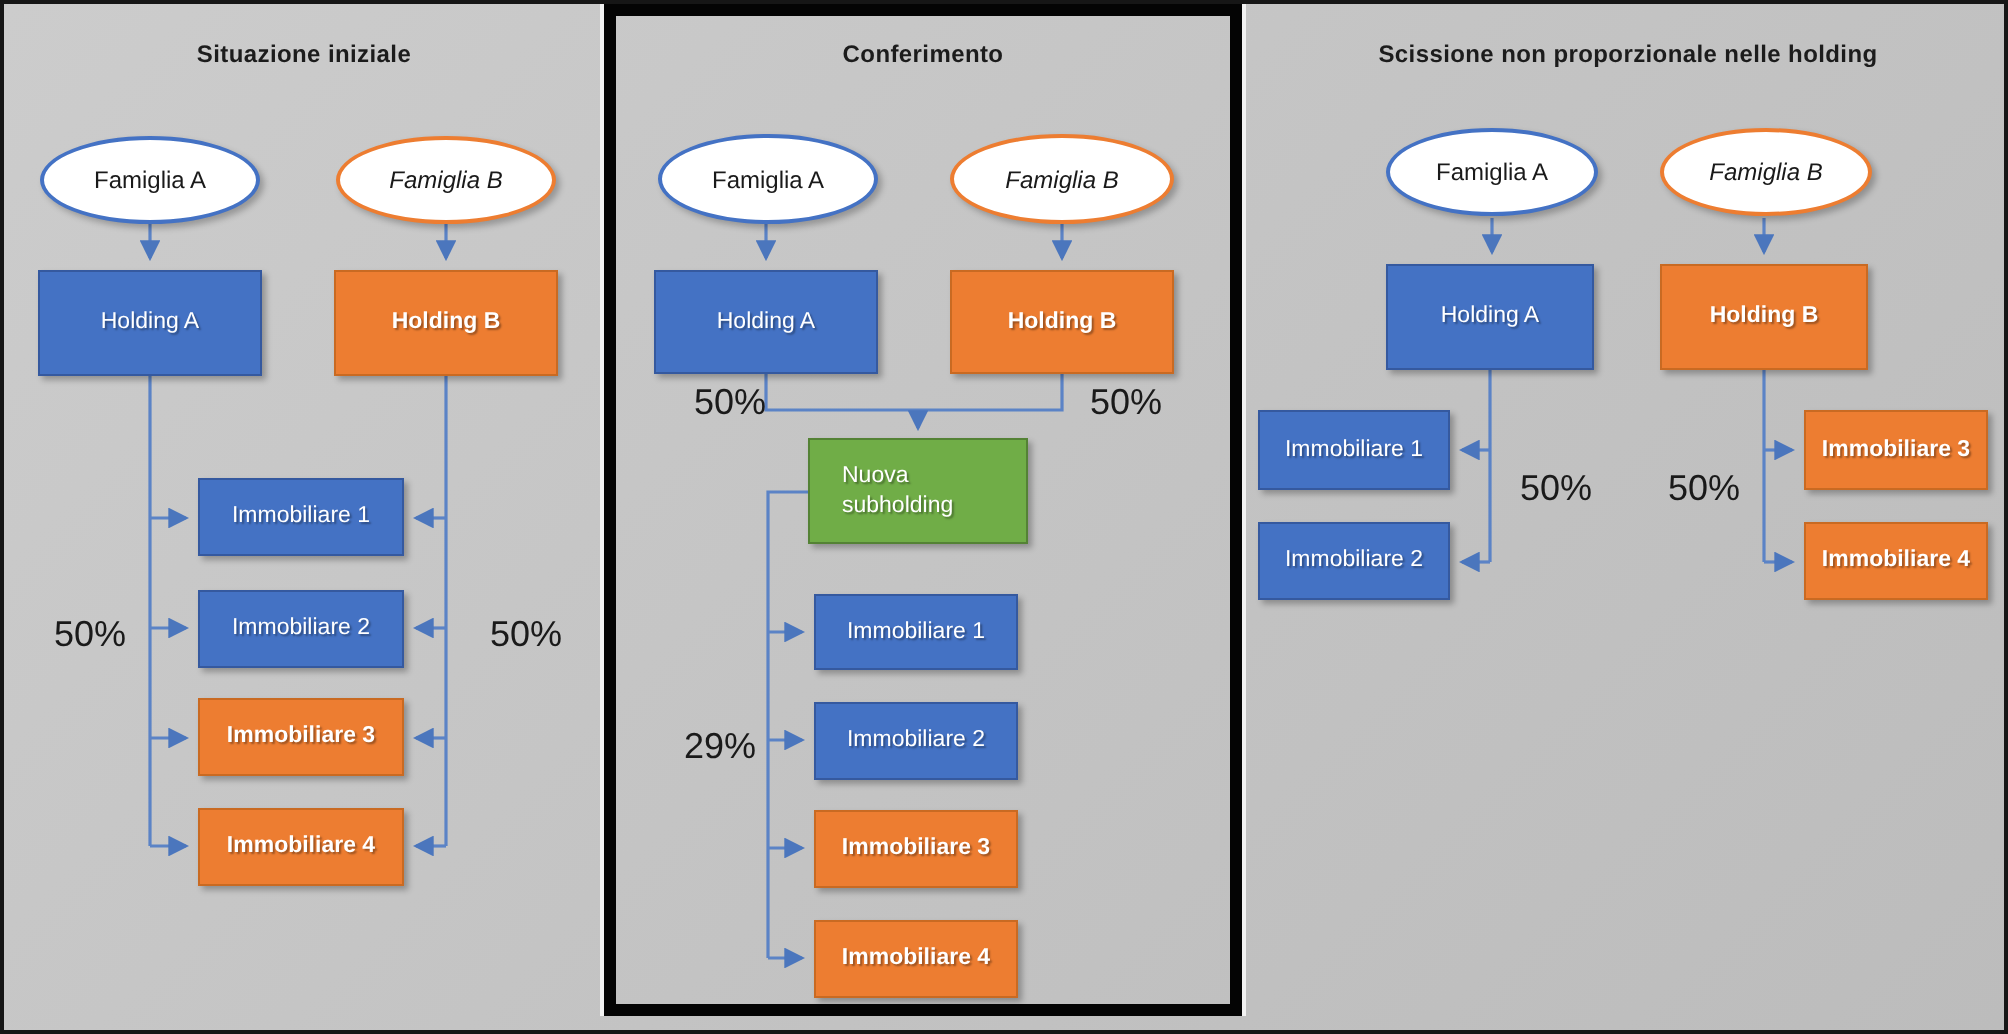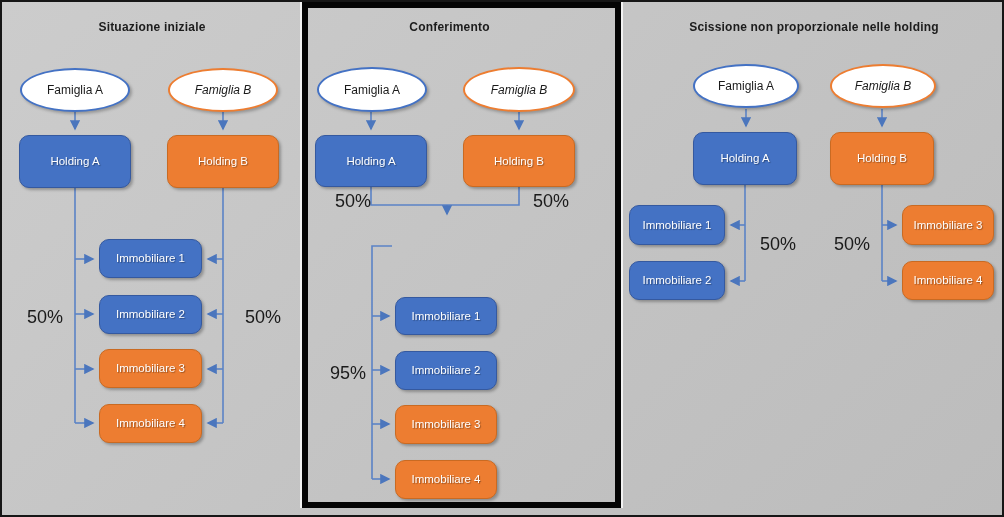--- a/index.html
+++ b/index.html
@@ -39,24 +39,23 @@
   .oval.blue   { border: 2px solid #4472C4; text-align: center; }
   .oval.orange { border: 2px solid #ED7D31; font-style: italic; }
   .box {
     position: absolute;
     display: flex; align-items: center; justify-content: center;
     text-align: left;
     font-size: 11.5px; color: #ffffff;
     text-shadow: 1px 1px 1px rgba(0,0,0,0.35);
     box-shadow: 2px 2px 3px rgba(0,0,0,0.28);
     line-height: 1.25;
-    border-radius: 10px;
   }
   .box.blue   { background: #4472C4; border: 1px solid #35599f; }
-  .box.orange { background: #ED7D31; border: 1px solid #c96a22; }
+  .box.orange { background: #ED7D31; border: 1px solid #c96a22; font-weight: bold; }
   .box.green  { background: #70AD47; border: 1px solid #548235; }
   .pct {
     position: absolute;
     font-size: 18px; color: #1a1a1a;
   }
   svg.connectors { position: absolute; left: 0; top: 0; pointer-events: none; }
   svg.connectors line, svg.connectors polyline {
     stroke: #5b83c6; stroke-width: 1.6; fill: none;
   }
 </style>
@@ -99,21 +98,21 @@
     <div class="box blue" style="left:17px;  top:133px; width:112px; height:53px;">Holding A</div>
     <div class="box orange" style="left:165px; top:133px; width:112px; height:53px;">Holding B</div>
     <div class="box blue" style="left:97px; top:237px; width:103px; height:39px;">Immobiliare 1</div>
     <div class="box blue" style="left:97px; top:293px; width:103px; height:39px;">Immobiliare 2</div>
     <div class="box orange" style="left:97px; top:347px; width:103px; height:39px;">Immobiliare 3</div>
     <div class="box orange" style="left:97px; top:402px; width:103px; height:39px;">Immobiliare 4</div>
     <div class="pct" style="left:25px;  top:305px;">50%</div>
     <div class="pct" style="left:243px; top:305px;">50%</div>
   </div>
 
-  <div class="panel" id="p2" style="left:288px; top:0; width:319px; height:506px;">
+  <div class="panel" id="p2" style="left:300px; top:0; width:319px; height:506px;">
     <svg class="connectors" width="319" height="506">
       <defs>
         <marker id="arr2" viewBox="0 0 10 10" refX="8.5" refY="5" markerWidth="6.5" markerHeight="6.5" orient="auto-start-reverse">
           <path d="M0,0 L10,5 L0,10 z" fill="#4b76bd"></path>
         </marker>
       </defs>
       <g>
           <line x1="81" y1="110" x2="81" y2="127" marker-end="url(#arr2)"></line>
         </g>
       <g>
@@ -131,25 +130,26 @@
         <line x1="82" y1="477" x2="99" y2="477" marker-end="url(#arr2)"></line>
       </g>
     </svg>
     <div class="panel-title">Conferimento</div>
     <div class="oval blue" style="left:27px;  top:65px; width:110px; height:45px;">Famiglia A</div>
     <div class="oval orange" style="left:173px; top:65px; width:112px; height:45px;">Famiglia B</div>
     <div class="box blue" style="left:25px;  top:133px; width:112px; height:52px;">Holding A</div>
     <div class="box orange" style="left:173px; top:133px; width:112px; height:52px;">Holding B</div>
     <div class="pct" style="left:45px;  top:189px;">50%</div>
     <div class="pct" style="left:243px; top:189px;">50%</div>
+    <div class="box green" style="left:102px; top:217px; width:110px; height:53px; padding:0 16px;">Nuova subholding</div>
     <div class="box blue" style="left:105px; top:295px; width:102px; height:38px;">Immobiliare 1</div>
     <div class="box blue" style="left:105px; top:349px; width:102px; height:39px;">Immobiliare 2</div>
     <div class="box orange" style="left:105px; top:403px; width:102px; height:39px;">Immobiliare 3</div>
     <div class="box orange" style="left:105px; top:458px; width:102px; height:39px;">Immobiliare 4</div>
-    <div class="pct" style="left:40px; top:361px;">95%</div>
+    <div class="pct" style="left:40px; top:361px;">29%</div>
   </div>
 
   <div class="mid-frame"></div>
 
   <div class="panel" id="p3" style="left:620px; top:0; width:384px; height:513px;">
     <svg class="connectors" width="384" height="513">
       <defs>
         <marker id="arr3" viewBox="0 0 10 10" refX="8.5" refY="5" markerWidth="6.5" markerHeight="6.5" orient="auto-start-reverse">
           <path d="M0,0 L10,5 L0,10 z" fill="#4b76bd"></path>
         </marker>

